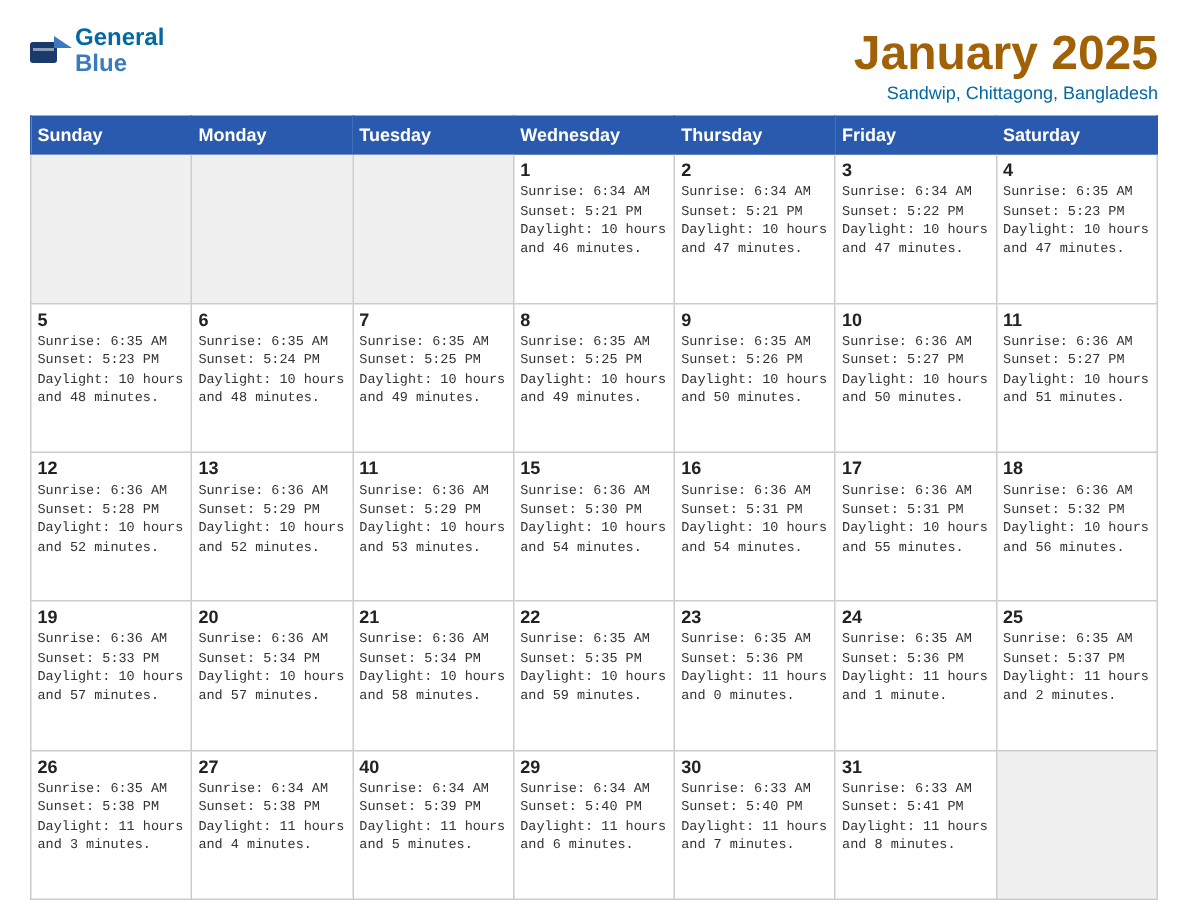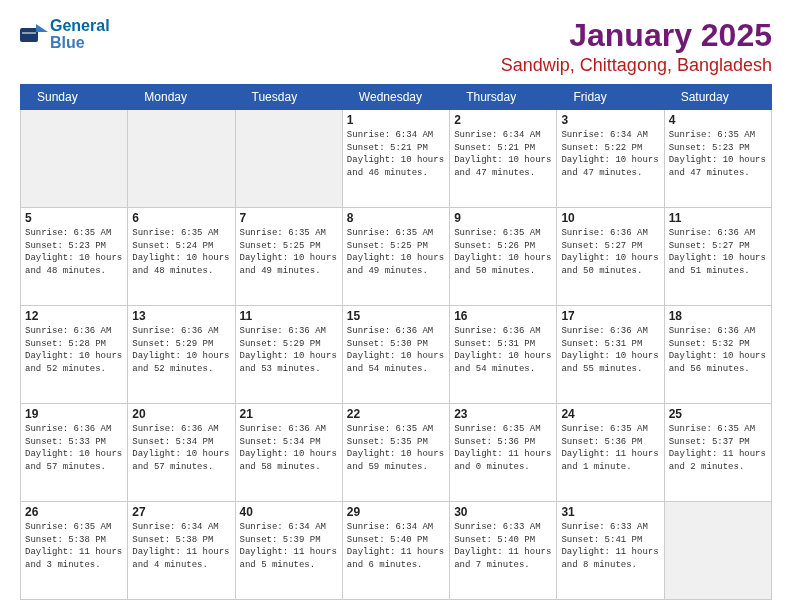--- a/index.html
+++ b/index.html
@@ -32,41 +32,41 @@
       display: flex;
       align-items: center;
       gap: 2px;
     }
     .title-section {
       text-align: right;
     }
     .month-title {
       font-size: 32px;
       font-weight: bold;
-      color: #701a75;
+      color: #a16207;
       line-height: 1.1;
     }
     .location {
-      font-size: 18px;
-      color: #b91c1c;
+      font-size: 12px;
+      color: #0369a1;
       margin-top: 2px;
     }
     .calendar {
       flex: 1;
       border: 1px solid #ccc;
       border-collapse: collapse;
       width: 100%;
       table-layout: fixed;
     }
     .calendar th {
       background: #2a5aad;
       color: #fff;
       font-size: 12px;
-      font-weight: normal;
-      padding: 5px 16px;
+      font-weight: bold;
+      padding: 5px 4px;
       text-align: left;
       border: 1px solid #2a5aad;
     }
     .calendar td {
       border: 1px solid #ccc;
       vertical-align: top;
       padding: 3px 4px;
       font-size: 9.5px;
       color: #222;
       height: 88px;

